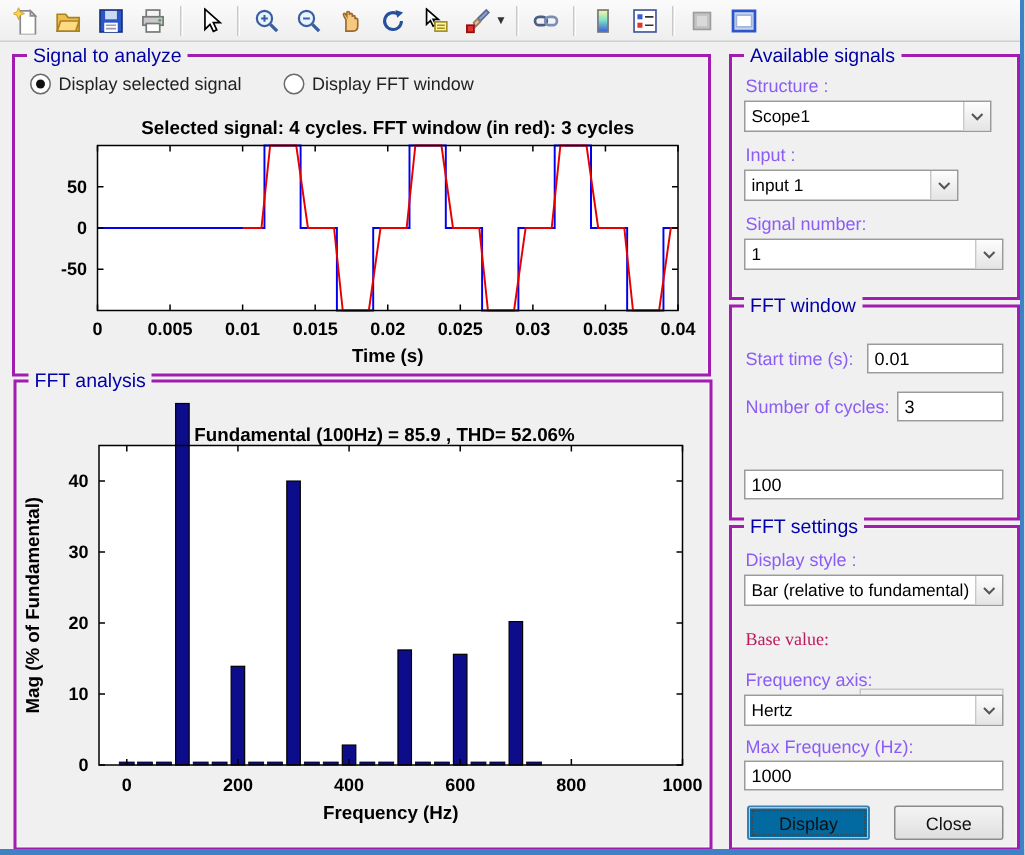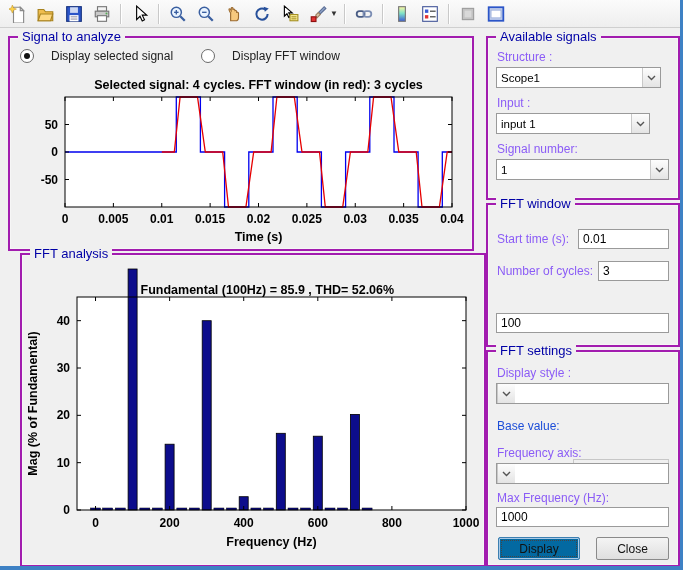--- a/index.html
+++ b/index.html
@@ -12,30 +12,30 @@
   #toolbar{position:absolute;left:0;top:0;width:683px;height:28px;background:linear-gradient(#fbfbfb,#eeeeee);border-bottom:1px solid #cfcfcf;display:flex;align-items:center;padding-left:4px;box-sizing:border-box;}
   .tbtn{width:24px;height:24px;display:flex;align-items:center;justify-content:center;margin:0 1px;border:1px solid transparent;border-radius:2px;}
   .tbtn svg{width:18px;height:18px;}
   .tsep{width:1px;height:20px;background:#c9c9c9;border-right:1px solid #ffffff;margin:0 4px;}
   .tcaret{font-size:8px;color:#333;margin-left:-2px;margin-right:2px;}
   
   .group{position:absolute;border:2px solid #a21caf;box-shadow:inset 0 0 0 1px #f6f6f6;background:#f0f0f0;}
   .group>.glabel{position:absolute;top:-9px;left:8px;background:#f0f0f0;padding:0 4px;color:#0000a6;font-size:13px;}
   
   .radio-row{position:absolute;left:10px;top:11px;display:flex;gap:28px;}
-  .radio{display:flex;align-items:center;gap:17px;font-size:12px;color:#222;}
+  .radio{display:flex;align-items:center;gap:5px;font-size:12px;color:#222;}
   .rdot{width:12px;height:12px;border-radius:50%;border:1px solid #6a6a6a;background:#fff;display:inline-flex;align-items:center;justify-content:center;}
   .rdot.on::after{content:"";width:6px;height:6px;border-radius:50%;background:#111;}
   
   svg.chart{position:absolute;left:1px;}
   .ct{font:bold 12px "Liberation Sans",sans-serif;fill:#000;}
   .ctt{font:bold 12.5px "Liberation Sans",sans-serif;fill:#000;}
   
   .flabel{position:absolute;font-size:12px;color:#8b5cf6;white-space:nowrap;}
-  .flabel.dis{color:#1d4ed8;}
+  .flabel.dis{color:#be185d;font-family:Liberation Serif, serif;}
   .combo{position:absolute;height:21px;background:#fff;border:1px solid #9a9a9a;display:flex;align-items:center;box-sizing:border-box;}
   .combo .ctext{flex:1;font-size:11.5px;padding-left:4px;white-space:nowrap;overflow:hidden;color:#000;}
   .combo .cbtn{width:17px;height:100%;background:linear-gradient(#fdfdfd,#e4e4e4);border-left:1px solid #c9c9c9;display:flex;align-items:center;justify-content:center;}
   .combo .cbtn svg{width:9px;height:6px;}
   .tinput{position:absolute;border:1px solid #9a9a9a;background:#fff;font-family:"Liberation Sans",sans-serif;font-size:12px;padding:0 4px;box-sizing:border-box;height:20px;}
   .tinput.dis{background:#f0f0f0;color:#9b9b9b;border-color:#c7c7c7;}
   .btn{position:absolute;height:23px;font-family:"Liberation Sans",sans-serif;font-size:12px;background:linear-gradient(#f4f4f4,#dfdfdf);border:1px solid #8a8a8a;border-radius:2px;color:#111;}
   .btn.default{background:#0369a1;border:1px solid #3c7fb1;box-shadow:0 0 0 1px #a9c9e6 inset;outline:1px dotted #444;outline-offset:-4px;}
 </style>
 </head>
@@ -218,21 +218,21 @@
         <line x1="54" y1="80" x2="58" y2="80" stroke="#000"></line>
         <line x1="441" y1="80" x2="437" y2="80" stroke="#000"></line>
         <text x="47" y="84" text-anchor="end" class="ct">0</text>
         <line x1="54" y1="52.5" x2="58" y2="52.5" stroke="#000"></line>
         <line x1="441" y1="52.5" x2="437" y2="52.5" stroke="#000"></line>
         <text x="47" y="56.5" text-anchor="end" class="ct">50</text>
         <text x="247.5" y="169" text-anchor="middle" class="ctt">Time (s)</text>
       </svg>
   </div>
 
-  <div class="group" style="left:20px;top:253px;width:462px;height:310px;">
+  <div class="group" style="left:9px;top:253px;width:462px;height:310px;">
     <span class="glabel">FFT analysis</span>
     <svg class="chart" id="fft-chart" style="top:12px;" width="460" height="296">
         <rect x="54" y="30" width="389" height="213" fill="#fff"></rect>
         <rect x="67.5" y="241.0" width="10" height="2" fill="#0d0d8c" stroke="#000" stroke-width="0.5"></rect>
         <rect x="79.7" y="241.0" width="10" height="2" fill="#0d0d8c" stroke="#000" stroke-width="0.5"></rect>
         <rect x="92.3" y="241.0" width="10" height="2" fill="#0d0d8c" stroke="#000" stroke-width="0.5"></rect>
         <rect x="116.8" y="241.0" width="10" height="2" fill="#0d0d8c" stroke="#000" stroke-width="0.5"></rect>
         <rect x="129.4" y="241.0" width="10" height="2" fill="#0d0d8c" stroke="#000" stroke-width="0.5"></rect>
         <rect x="153.8" y="241.0" width="10" height="2" fill="#0d0d8c" stroke="#000" stroke-width="0.5"></rect>
         <rect x="166.4" y="241.0" width="10" height="2" fill="#0d0d8c" stroke="#000" stroke-width="0.5"></rect>
@@ -297,21 +297,21 @@
     <span class="flabel" style="left:9px;top:12px;">Structure :</span>
     <div class="combo" style="left:8px;top:29px;width:165px;">
       <span class="ctext">Scope1</span>
       <span class="cbtn">
           <svg viewBox="0 0 9 6">
             <path d="M1 1l3.5 3.5L8 1" fill="none" stroke="#555" stroke-width="1.4"></path>
           </svg>
         </span>
     </div>
     <span class="flabel" style="left:9px;top:58px;">Input :</span>
-    <div class="combo" style="left:8px;top:75px;width:154px;">
+    <div class="combo" style="left:8px;top:75px;width:143px;">
       <span class="ctext">input 1</span>
       <span class="cbtn">
           <svg viewBox="0 0 9 6">
             <path d="M1 1l3.5 3.5L8 1" fill="none" stroke="#555" stroke-width="1.4"></path>
           </svg>
         </span>
     </div>
     <span class="flabel" style="left:9px;top:104px;">Signal number:</span>
     <div class="combo" style="left:8px;top:121px;width:173px;">
       <span class="ctext">1</span>
@@ -329,30 +329,32 @@
     <input class="tinput" style="left: 90px; top: 24px; width: 91px;" value="0.01">
     <span class="flabel" style="left:9px;top:59px;">Number of cycles:</span>
     <input class="tinput" style="left: 110px; top: 56px; width: 71px;" value="3">
     <input class="tinput" style="left: 8px; top: 108px; width: 173px;" value="100">
   </div>
 
   <div class="group" style="left:486px;top:350px;width:190px;height:213px;">
     <span class="glabel">FFT settings</span>
     <span class="flabel" style="left:9px;top:14px;">Display style :</span>
     <div class="combo" style="left:8px;top:31px;width:173px;">
+      <span class="ctext">Bar (relative to fundamental)</span>
       <span class="cbtn">
           <svg viewBox="0 0 9 6">
             <path d="M1 1l3.5 3.5L8 1" fill="none" stroke="#555" stroke-width="1.4"></path>
           </svg>
         </span>
     </div>
     <span class="flabel dis" style="left:9px;top:67px;">Base value:</span>
     <input class="tinput dis" style="left: 85px; top: 64px; width: 96px; margin-top: 43px;" disabled="" value="1.0">
     <span class="flabel" style="left:9px;top:94px;">Frequency axis:</span>
     <div class="combo" style="left:8px;top:111px;width:173px;">
+      <span class="ctext">Hertz</span>
       <span class="cbtn">
           <svg viewBox="0 0 9 6">
             <path d="M1 1l3.5 3.5L8 1" fill="none" stroke="#555" stroke-width="1.4"></path>
           </svg>
         </span>
     </div>
     <span class="flabel" style="left:9px;top:139px;">Max Frequency (Hz):</span>
     <input class="tinput" style="left: 8px; top: 155px; width: 173px;" value="1000">
     <button class="btn default" style="left:10px;top:185px;width:82px;">Display</button>
     <button class="btn" style="left:108px;top:185px;width:73px;">Close</button>

